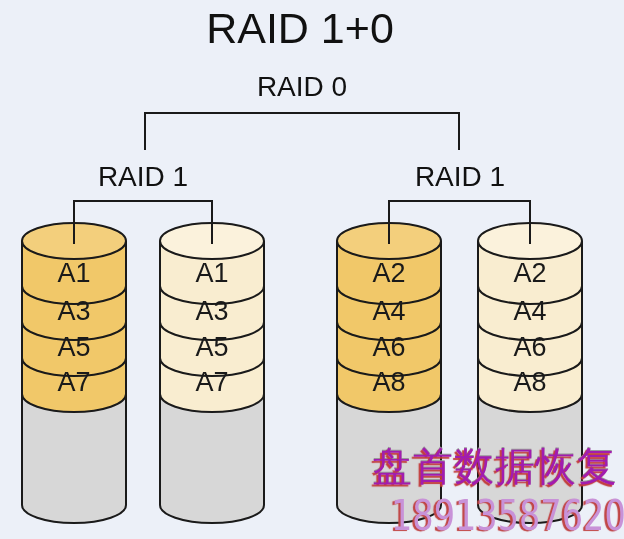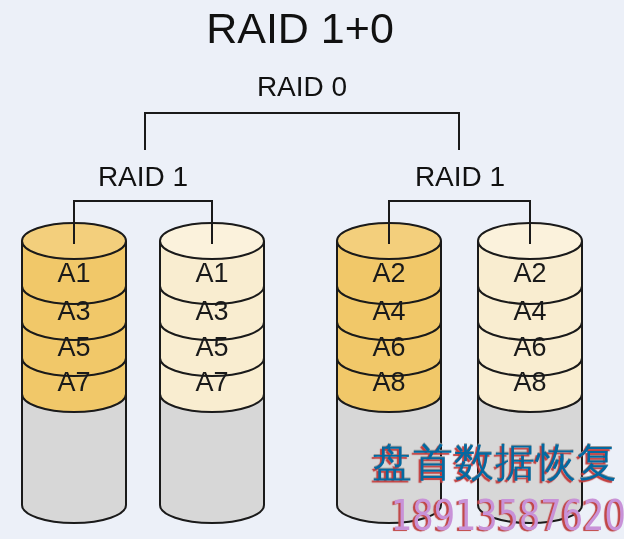--- a/index.html
+++ b/index.html
@@ -10,22 +10,22 @@
   }
   svg { position:absolute; left:0; top:0; }
   .stroke { stroke:#1a1a1a; stroke-width:2; }
   .nofill { fill:none; }
   text { fill:#111; }
   .title-txt  { font:43px "Liberation Sans", sans-serif; text-anchor:middle; }
   .lvl-txt    { font:28px "Liberation Sans", sans-serif; text-anchor:middle; }
   .block-txt  { font:27px "Liberation Sans", sans-serif; text-anchor:middle; fill:#1a1a1a; }
   .wm-company {
     position:absolute; left:372px; top:446px;
-    font-family:Liberation Mono, monospace; font-size:40px; line-height:1;
-    color:#0369a1; letter-spacing:1px; white-space:nowrap;
+    font-family:Liberation Sans, sans-serif; font-size:40px; line-height:1;
+    color:#a21caf; letter-spacing:1px; white-space:nowrap;
     text-shadow:-2px 2px 1px #C23C3C, 0 -1px 0 #989898;
   }
   .wm-phone {
     position:absolute; left:391px; top:494px;
     font-family:"DejaVu Sans", sans-serif; font-size:43px; line-height:1;
     color:#C892D8; white-space:nowrap;
     transform:scaleX(0.78); transform-origin:0 0;
     text-shadow:-3px 1px 1px #C04545;
   }
 </style>

